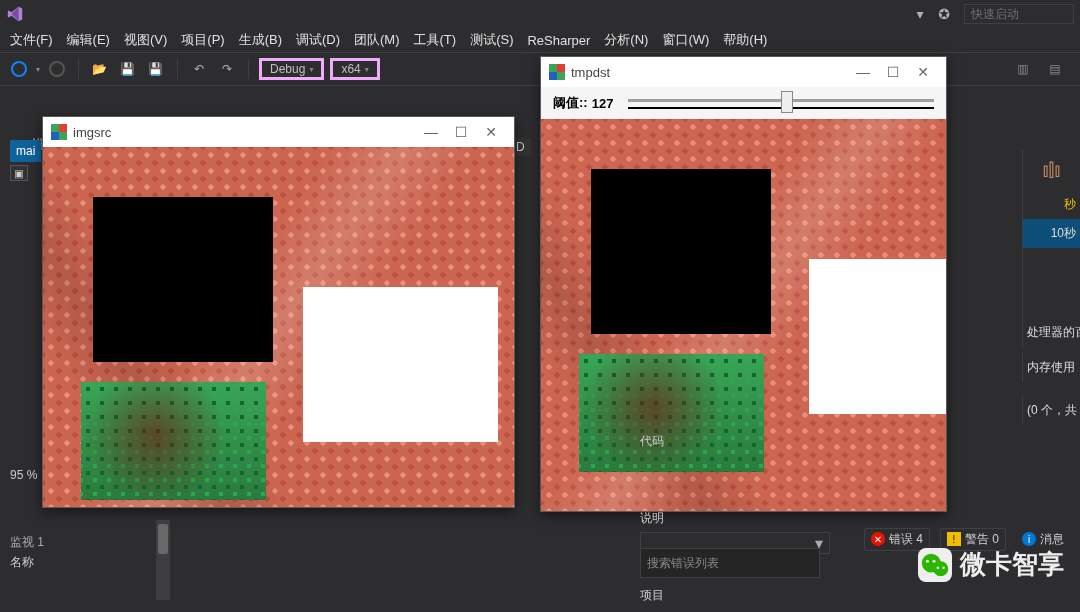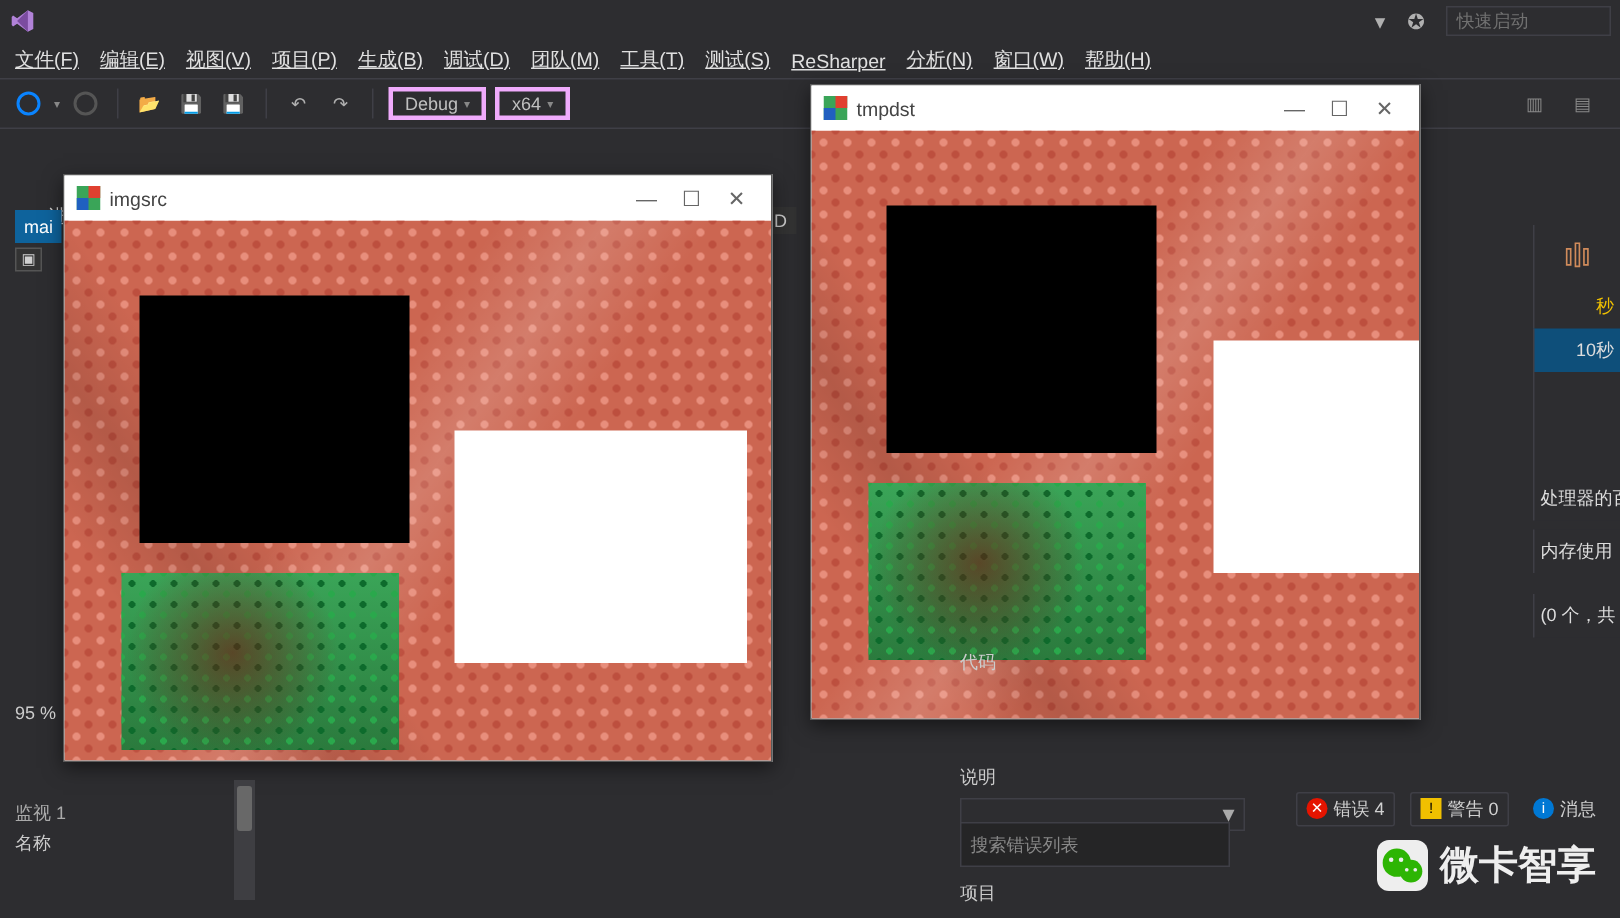--- a/index.html
+++ b/index.html
@@ -6,21 +6,21 @@
   body{width:1080px;height:612px;background:#2d2d30;color:#d0d0d0;overflow:hidden;position:relative;}
   
   .titlebar{height:28px;background:#2d2d30;display:flex;align-items:center;padding:0 6px;font-size:12px;color:#c8c8c8;}
   .titlebar .vs-logo{width:18px;height:18px;margin-right:10px;display:inline-flex;}
   .titlebar .title-text{flex:0 0 auto;}
   .titlebar .spacer{flex:1 1 auto;}
   .titlebar .title-icon{width:24px;text-align:center;color:#b0b0b0;font-size:14px;}
   .quick-launch{width:110px;height:20px;border:1px solid #3f3f46;background:#2d2d30;color:#707070;font-size:12px;padding:0 6px;line-height:18px;margin-left:8px;}
   
   .menubar{height:24px;display:flex;align-items:center;gap:14px;padding:0 10px;font-size:13px;color:#e0e0e0;}
-  .menubar span{white-space:nowrap;cursor:default;text-decoration:underline;}
+  .menubar span{white-space:nowrap;cursor:default;}
   
   .toolbar{height:34px;border-top:1px solid #3f3f46;border-bottom:1px solid #3f3f46;display:flex;align-items:center;padding:0 8px;gap:6px;font-size:12px;color:#b0b0b0;position:relative;}
   .toolbar .tb-btn{width:22px;height:22px;display:flex;align-items:center;justify-content:center;border-radius:2px;}
   .toolbar .tb-sep{width:1px;height:20px;background:#3f3f46;margin:0 4px;}
   .toolbar .select-box{border:3px solid #f0abfc;background:#2d2d30;height:22px;padding:0 8px;display:flex;align-items:center;gap:4px;color:#c0c0c0;}
   .toolbar .dd{font-size:8px;color:#888;}
   .nav-circle{width:16px;height:16px;border-radius:50%;border:2px solid #0a84ff;display:inline-block;}
   .main-tab{position:absolute;left:10px;top:140px;height:22px;font-size:12px;color:#fff;background:#0e639c;padding:0 6px;display:flex;align-items:center;}
   .pinned{position:absolute;left:10px;top:165px;width:18px;height:16px;border:1px solid #555;background:#333;font-size:10px;display:flex;align-items:center;justify-content:center;}
   .process-label{position:absolute;left:32px;top:108px;font-size:12px;color:#ccc;margin-top:28px;}
@@ -68,21 +68,21 @@
   .watch .hdr{color:#aaa;margin-bottom:3px;}
   .watch .col{color:#ccc;}
   .err-bar{position:absolute;right:10px;bottom:60px;height:26px;display:flex;align-items:center;gap:10px;font-size:12px;}
   .badge{display:flex;align-items:center;gap:4px;padding:2px 6px;border:1px solid #3f3f46;border-radius:2px;background:#2d2d30;}
   .ico-x{width:14px;height:14px;border-radius:50%;background:#e51400;color:#fff;font-size:10px;display:flex;align-items:center;justify-content:center;}
   .ico-w{width:14px;height:14px;background:#f0c000;color:#000;font-size:10px;display:flex;align-items:center;justify-content:center;transform:rotate(0);}
   .ico-i{width:14px;height:14px;border-radius:50%;background:#0078d4;color:#fff;font-size:10px;display:flex;align-items:center;justify-content:center;}
   .err-search{position:absolute;left:640px;bottom:34px;right:260px;height:30px;border:1px solid #3f3f46;background:#252526;color:#888;font-size:12px;padding:0 6px;display:flex;align-items:center;}
   .err-cols{position:absolute;left:640px;bottom:8px;right:10px;display:flex;gap:60px;font-size:12px;color:#ccc;flex-direction:column;}
   
-  .wm{position:absolute;right:16px;bottom:18px;display:flex;align-items:center;gap:8px;color:#fff;font-size:26px;font-weight:bold;opacity:.92;pointer-events:none;justify-content:flex-end;}
+  .wm{position:absolute;right:16px;bottom:30px;display:flex;align-items:center;gap:8px;color:#fff;font-size:26px;font-weight:bold;opacity:.92;pointer-events:none;justify-content:flex-end;}
   .wm .wechat{width:34px;height:34px;border-radius:8px;background:#fff;display:flex;align-items:center;justify-content:center;}
   .scrollbar{position:absolute;width:14px;background:#3e3e42;}
   .scrollbar .sthumb{position:absolute;left:2px;right:2px;background:#686868;border-radius:2px;}
   .dd-generic{width:190px;height:22px;border:1px solid #3f3f46;position:absolute;display:flex;align-items:center;justify-content:flex-end;padding:0 6px;background:#2d2d30;}
   .dd-generic .dd{color:#aaa;}
 </style>
 </head>
 <body>
 
 <div class="titlebar">
@@ -178,20 +178,29 @@
           <rect width="16" height="16" fill="#3aa558"></rect>
           <rect x="8" width="8" height="8" fill="#e04030"></rect>
           <rect y="8" width="8" height="8" fill="#2060c0"></rect>
         </svg></span>
     <span>tmpdst</span>
     <span class="spacer"></span>
     <span class="win-ctrl">—</span>
     <span class="win-ctrl">☐</span>
     <span class="win-ctrl">✕</span>
   </div>
+  <div class="trackbar">
+    <span>阈值::</span>
+    <span style="min-width:30px;text-align:center;">127</span>
+    <div class="track">
+      <div class="rail"></div>
+        <div class="rail2"></div>
+      <div class="thumb" style="left:50%"></div>
+    </div>
+  </div>
   <div class="content imgbox" style="height:392px;">
     <div class="halftone"></div>
     <div class="blk" style="left:50px;top:50px;width:180px;height:165px;"></div>
     <div class="wht" style="left:268px;top:140px;width:195px;height:155px;"></div>
     <div class="grn" style="left:38px;top:235px;width:185px;height:118px;"></div>
   </div>
 </div>
 
 <div class="rpanel">
   <div class="chip" style="height:40px;display:flex;align-items:center;justify-content:center;">

